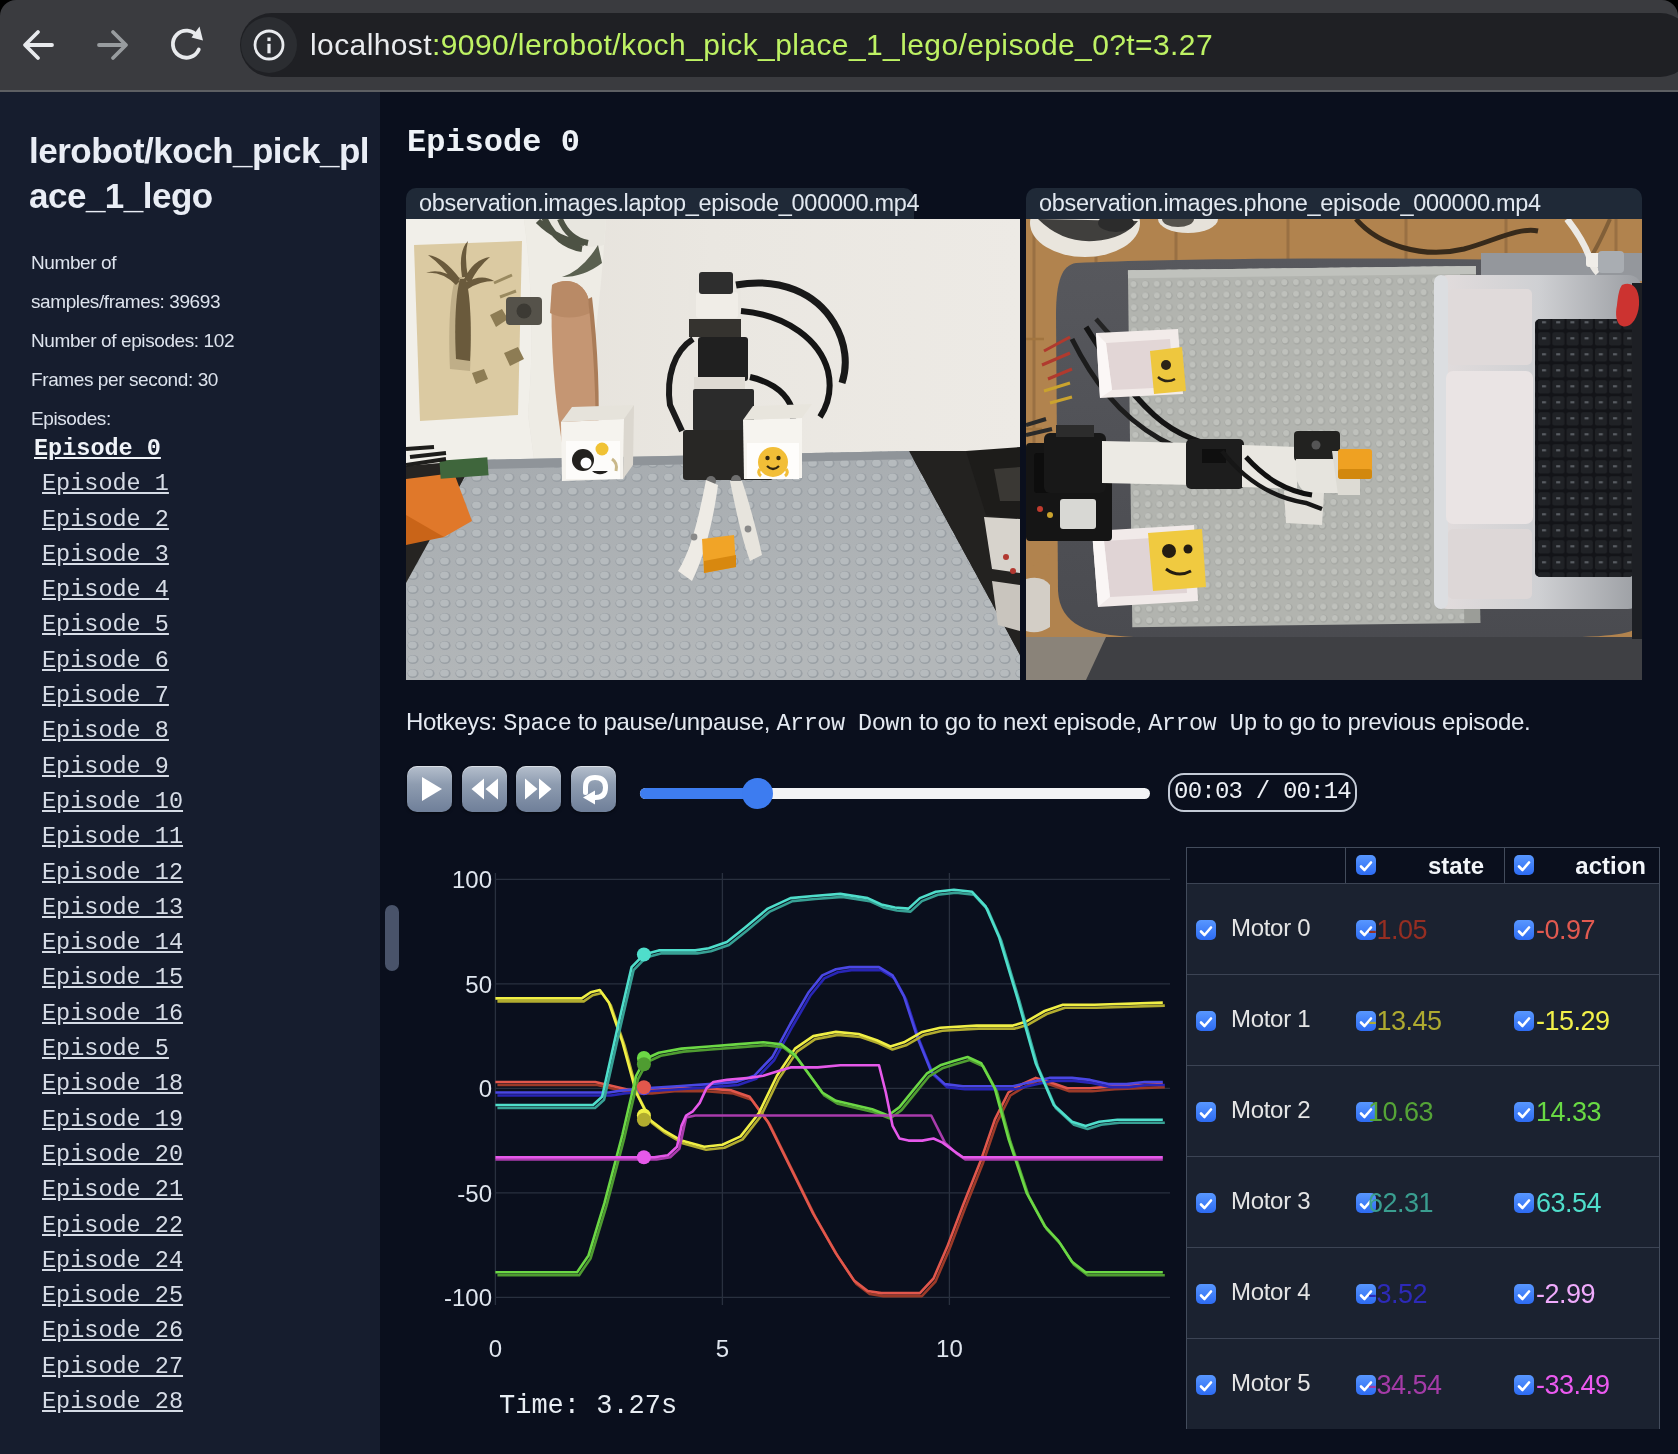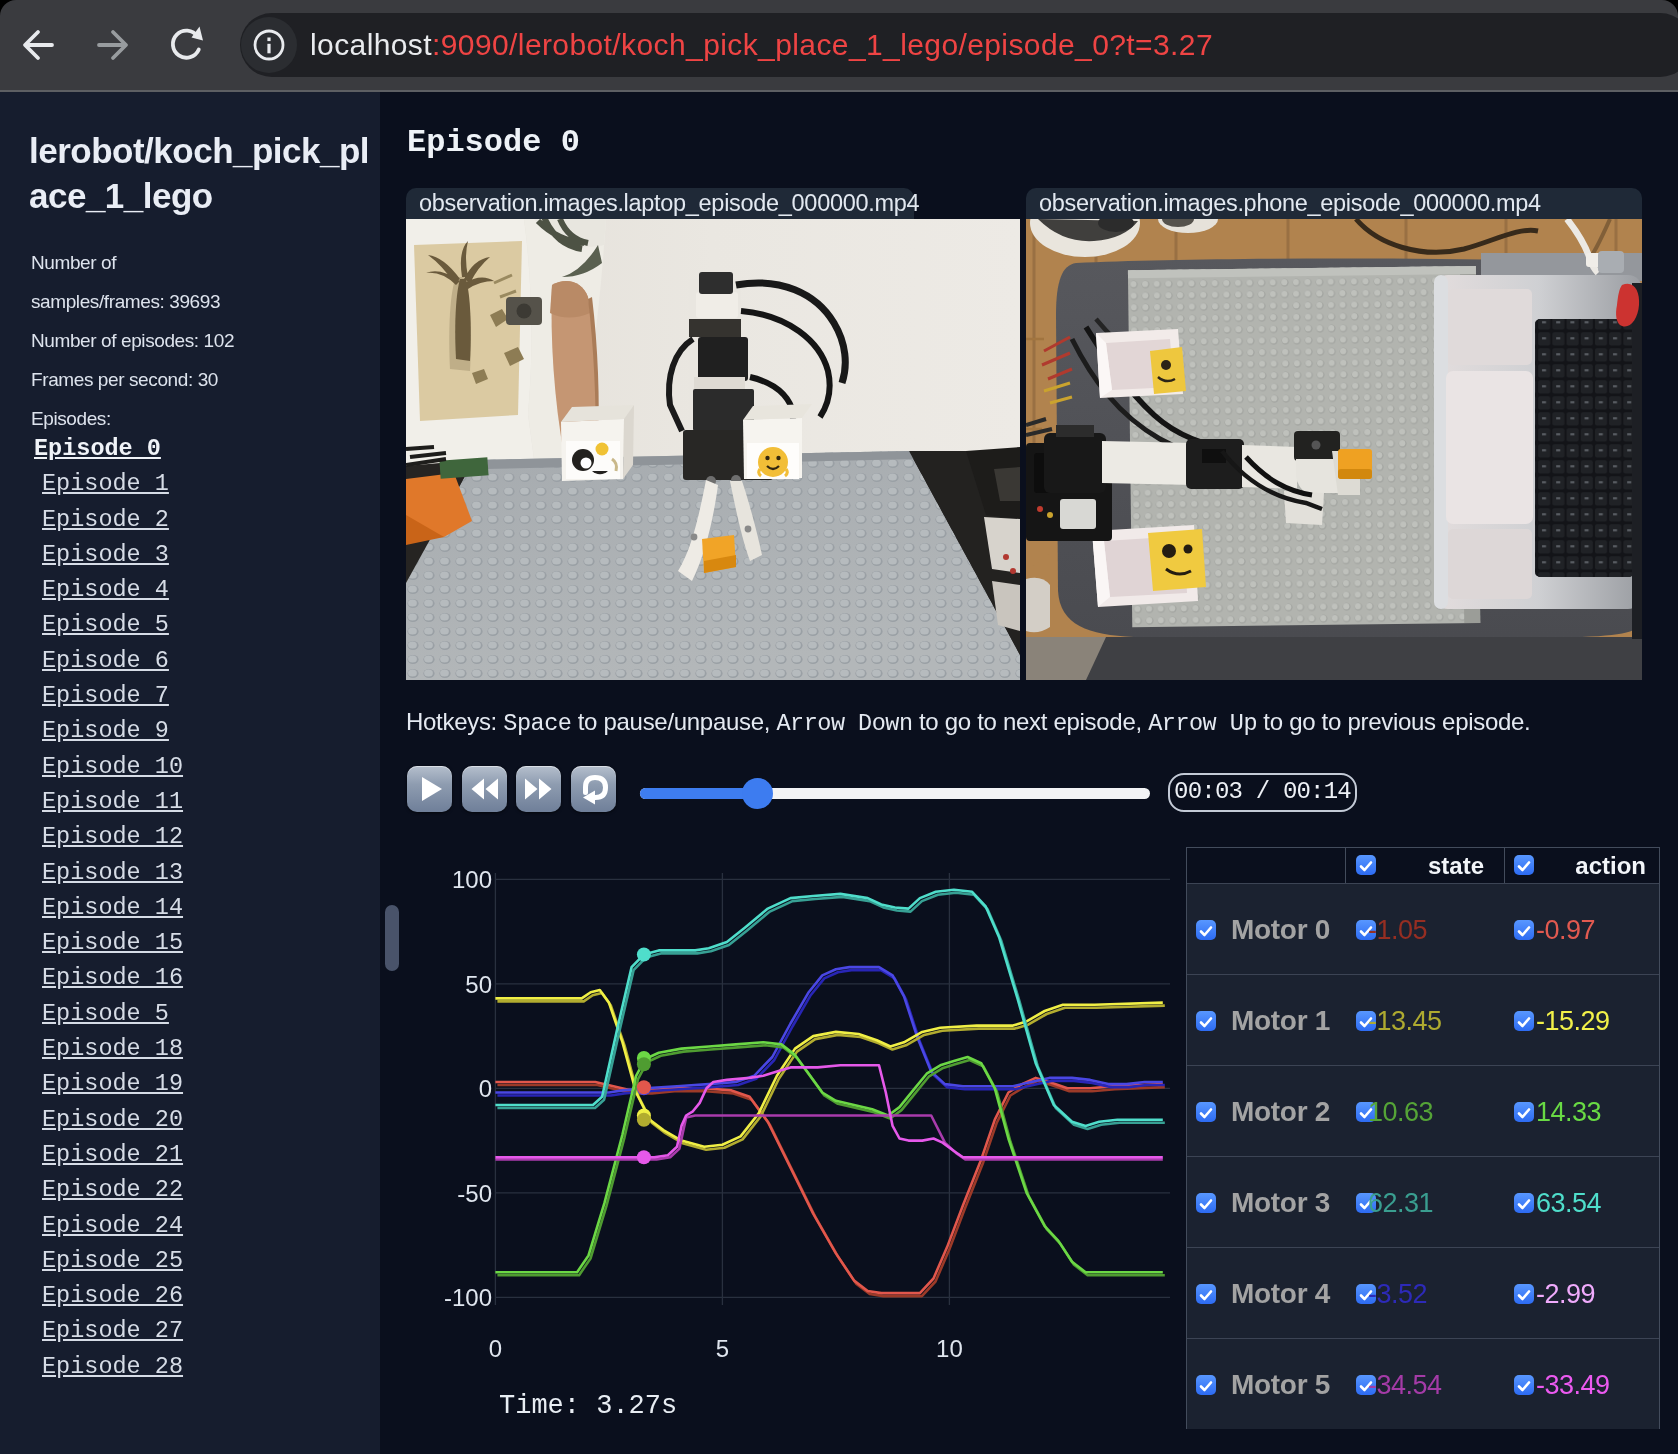--- a/index.html
+++ b/index.html
@@ -3,21 +3,21 @@
 *{margin:0;padding:0;box-sizing:border-box}
 html,body{width:1678px;height:1454px;overflow:hidden}
 body{background:#0a0f1d;font-family:"Liberation Sans",sans-serif;position:relative}
 .abs{position:absolute}
 .mono{font-family:"Liberation Mono",monospace}
 #chrome{position:absolute;left:0;top:0;width:1678px;height:90px;background:#3a3b3f}
 #chromeline{position:absolute;left:0;top:90px;width:1678px;height:2px;background:#5d5f63}
 #pill{position:absolute;left:240px;top:13px;width:1452px;height:64px;border-radius:32px;background:#1f2024}
 #icirc{position:absolute;left:241px;top:17px;width:56px;height:56px;border-radius:50%;background:#2b2d31}
 #urltxt{position:absolute;left:310px;top:13px;height:64px;line-height:64px;font-size:30px;color:#e9ebee;letter-spacing:0.4px;white-space:nowrap}
-#urltxt span{color:#ef4444}
+#urltxt span{color:#bef264}
 .corner{position:absolute;width:28px;height:28px;background:#000;top:0}
 .corner i{position:absolute;width:28px;height:28px;background:#3a3b3f;display:block}
 #sidebar{position:absolute;left:0;top:92px;width:380px;height:1362px;background:#161d2e;overflow:hidden}
 #sbtitle{position:absolute;left:29px;top:36px;font-size:35px;font-weight:bold;color:#e9edf5;line-height:45px;letter-spacing:-0.5px}
 #sbstats{position:absolute;left:31px;top:151px;font-size:19px;color:#dde3ed;line-height:39px;letter-spacing:-0.4px}
 #eplist{position:absolute;left:0;top:339px;width:380px}
 #eplist a{display:block;font-family:"Liberation Mono",monospace;font-size:23.5px;line-height:35.3px;color:#d6dce6;text-decoration:underline;margin-left:42px}
 #eplist a.cur{font-weight:bold;color:#f0f3f8;margin-left:34px}
 #sbthumb{position:absolute;left:385px;top:905px;width:14px;height:66px;border-radius:7px;background:#49536a}
 #h2{position:absolute;left:407px;top:124px;font-family:"Liberation Mono",monospace;font-weight:bold;font-size:32px;color:#eef2f7}
@@ -30,21 +30,21 @@
 #track{position:absolute;left:640px;top:788px;width:510px;height:11px;border-radius:6px;background:#f2f3f5}
 #trackfill{position:absolute;left:640px;top:788px;width:117px;height:11px;border-radius:6px 0 0 6px;background:#3e7df0}
 #thumb{position:absolute;left:742px;top:778px;width:31px;height:31px;border-radius:50%;background:#3d7cf0}
 #timebox{position:absolute;left:1168px;top:773px;width:189px;height:39px;border:2px solid #c3cad6;border-radius:16px;font-family:"Liberation Mono",monospace;font-size:24px;color:#eef1f6;text-align:center;line-height:34px;letter-spacing:-0.8px}
 #tbl{position:absolute;left:1186px;top:847px;width:474px;height:582px;border:1px solid #434c5c}
 .trow{position:absolute;left:0;width:472px;height:91px;background:#1b2230;border-top:1px solid #3c4454}
 .thead{position:absolute;left:0;top:0;width:472px;height:35px}
 .vline{position:absolute;top:0;width:1px;height:580px;background:#434c5c}
 .cb{position:absolute;width:20px;height:20px;border-radius:5px;background:linear-gradient(180deg,#5897ff,#2d6bf2);}
 .cb svg{position:absolute;left:1px;top:2px}
-.mlabel{position:absolute;font-size:28px;font-weight:bold;color:#a3a3a3;letter-spacing:-0.3px}
+.mlabel{position:absolute;font-size:24px;font-weight:normal;color:#e5e5e5;letter-spacing:-0.3px}
 .val{position:absolute;font-size:27px;text-align:left;width:120px;letter-spacing:-0.5px}
 .hl{position:absolute;font-size:24px;font-weight:bold;color:#f2f5f9}
 </style></head><body>
 
 <div id="chrome"></div>
 <div id="chromeline"></div>
 <div class="corner" style="left:0">
     <i style="border-top-left-radius:16px"></i>
   </div>
 <div class="corner" style="left:1650px">
@@ -70,20 +70,21 @@
  <div id="sbstats">Number of<br>samples/frames: 39693<br>Number of episodes: 102<br>Frames per second: 30<br>Episodes:</div>
  <div id="eplist">
       <a class="cur">Episode 0</a>
 <a class="">Episode 1</a>
 <a class="">Episode 2</a>
 <a class="">Episode 3</a>
 <a class="">Episode 4</a>
 <a class="">Episode 5</a>
 <a class="">Episode 6</a>
 <a class="">Episode 7</a>
+<a class="">Episode 8</a>
 <a class="">Episode 9</a>
 <a class="">Episode 10</a>
 <a class="">Episode 11</a>
 <a class="">Episode 12</a>
 <a class="">Episode 13</a>
 <a class="">Episode 14</a>
 <a class="">Episode 15</a>
 <a class="">Episode 16</a>
 <a class="">Episode 5</a>
 <a class="">Episode 18</a>

